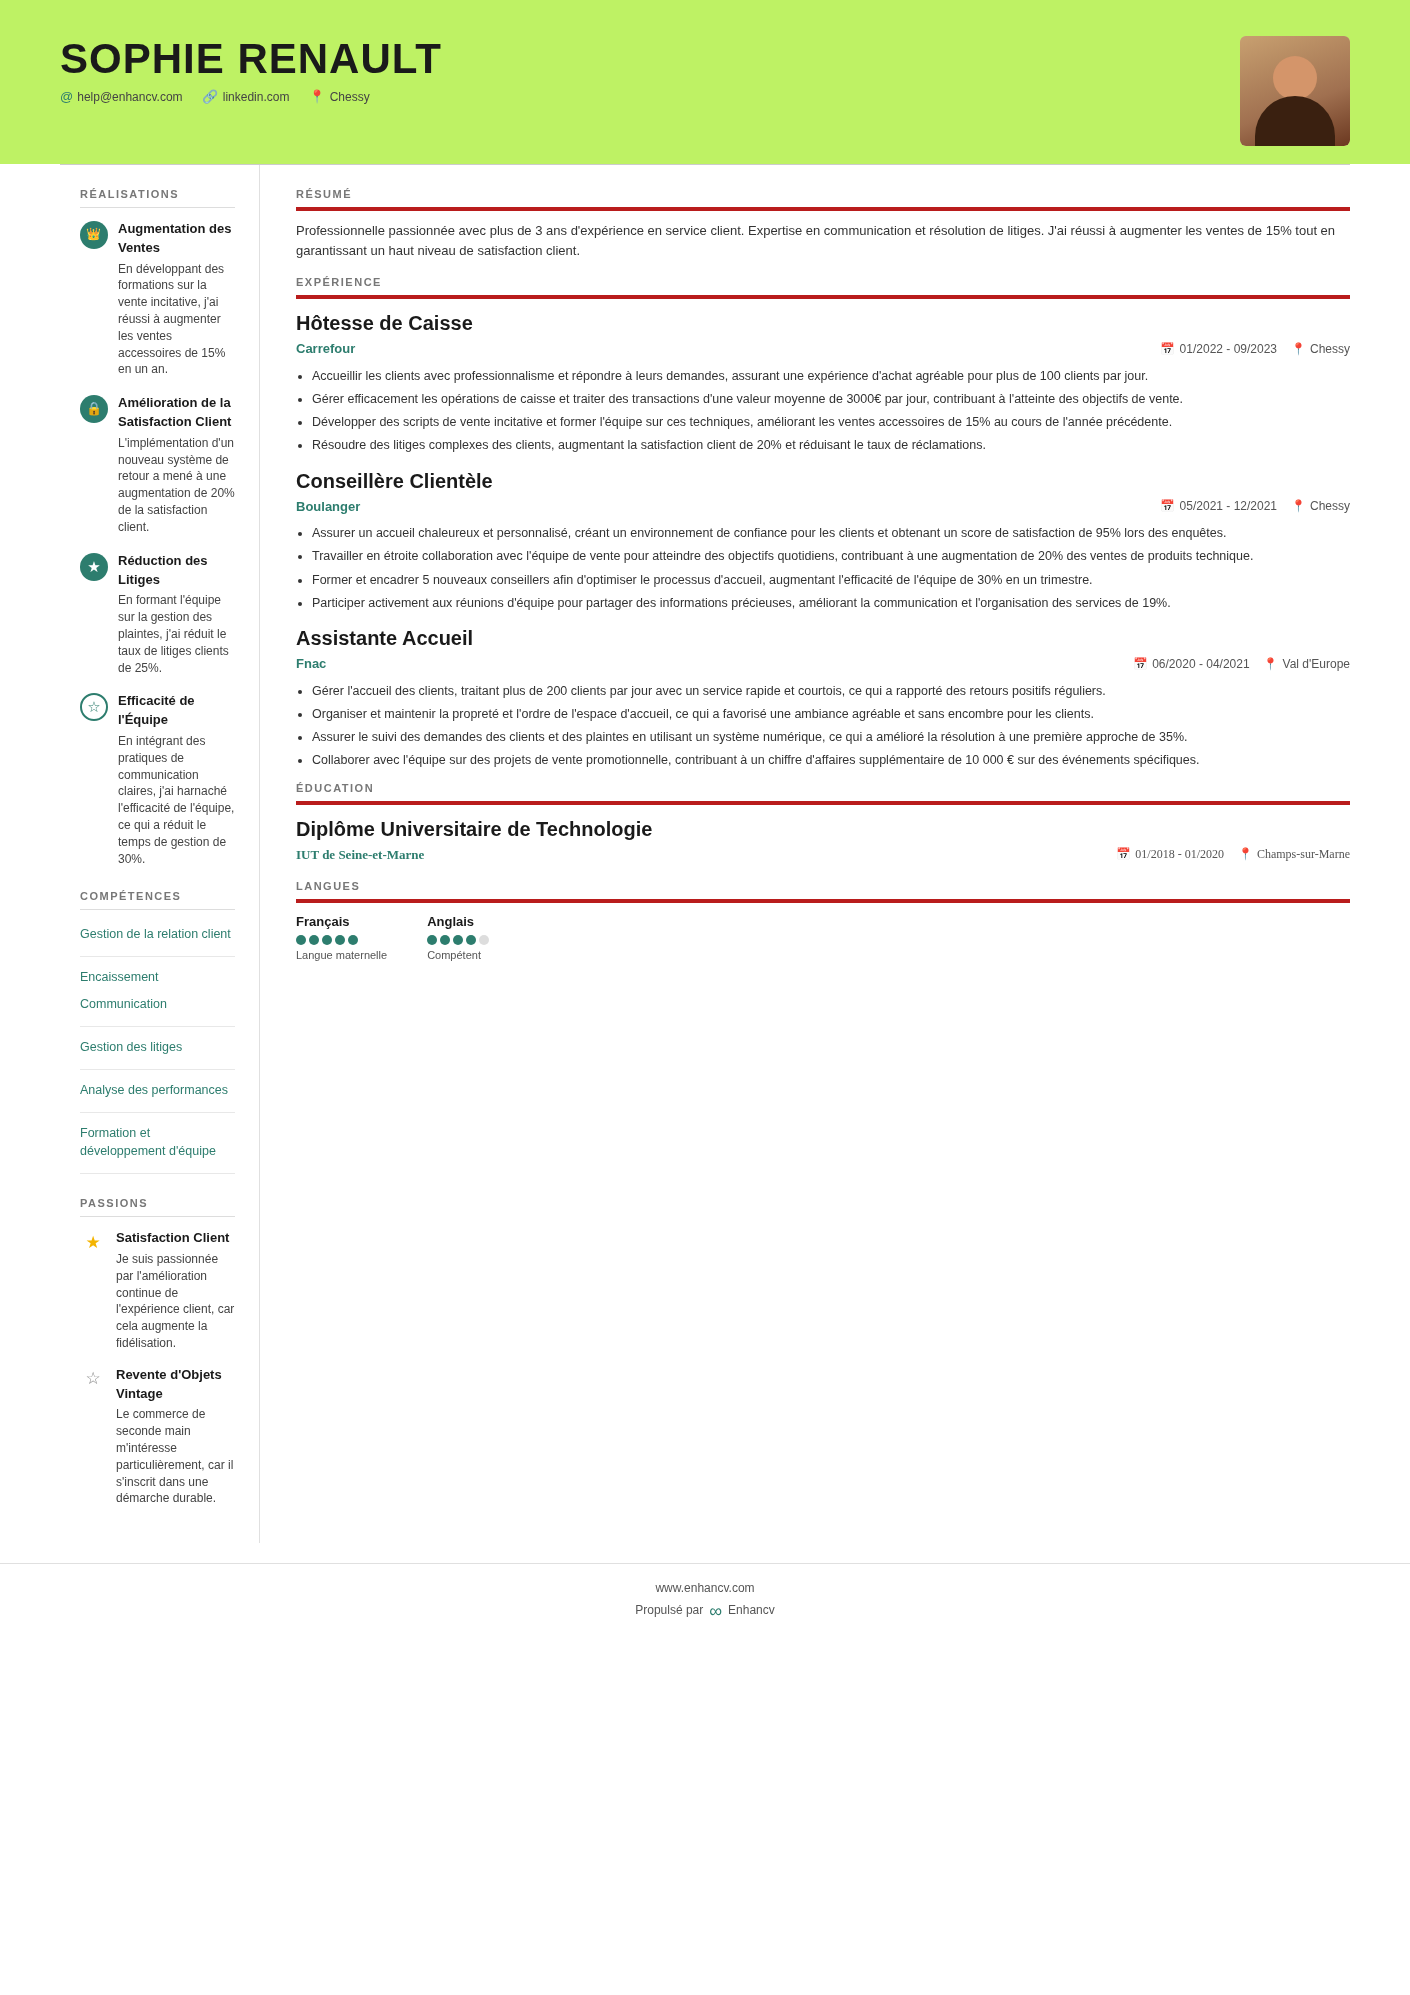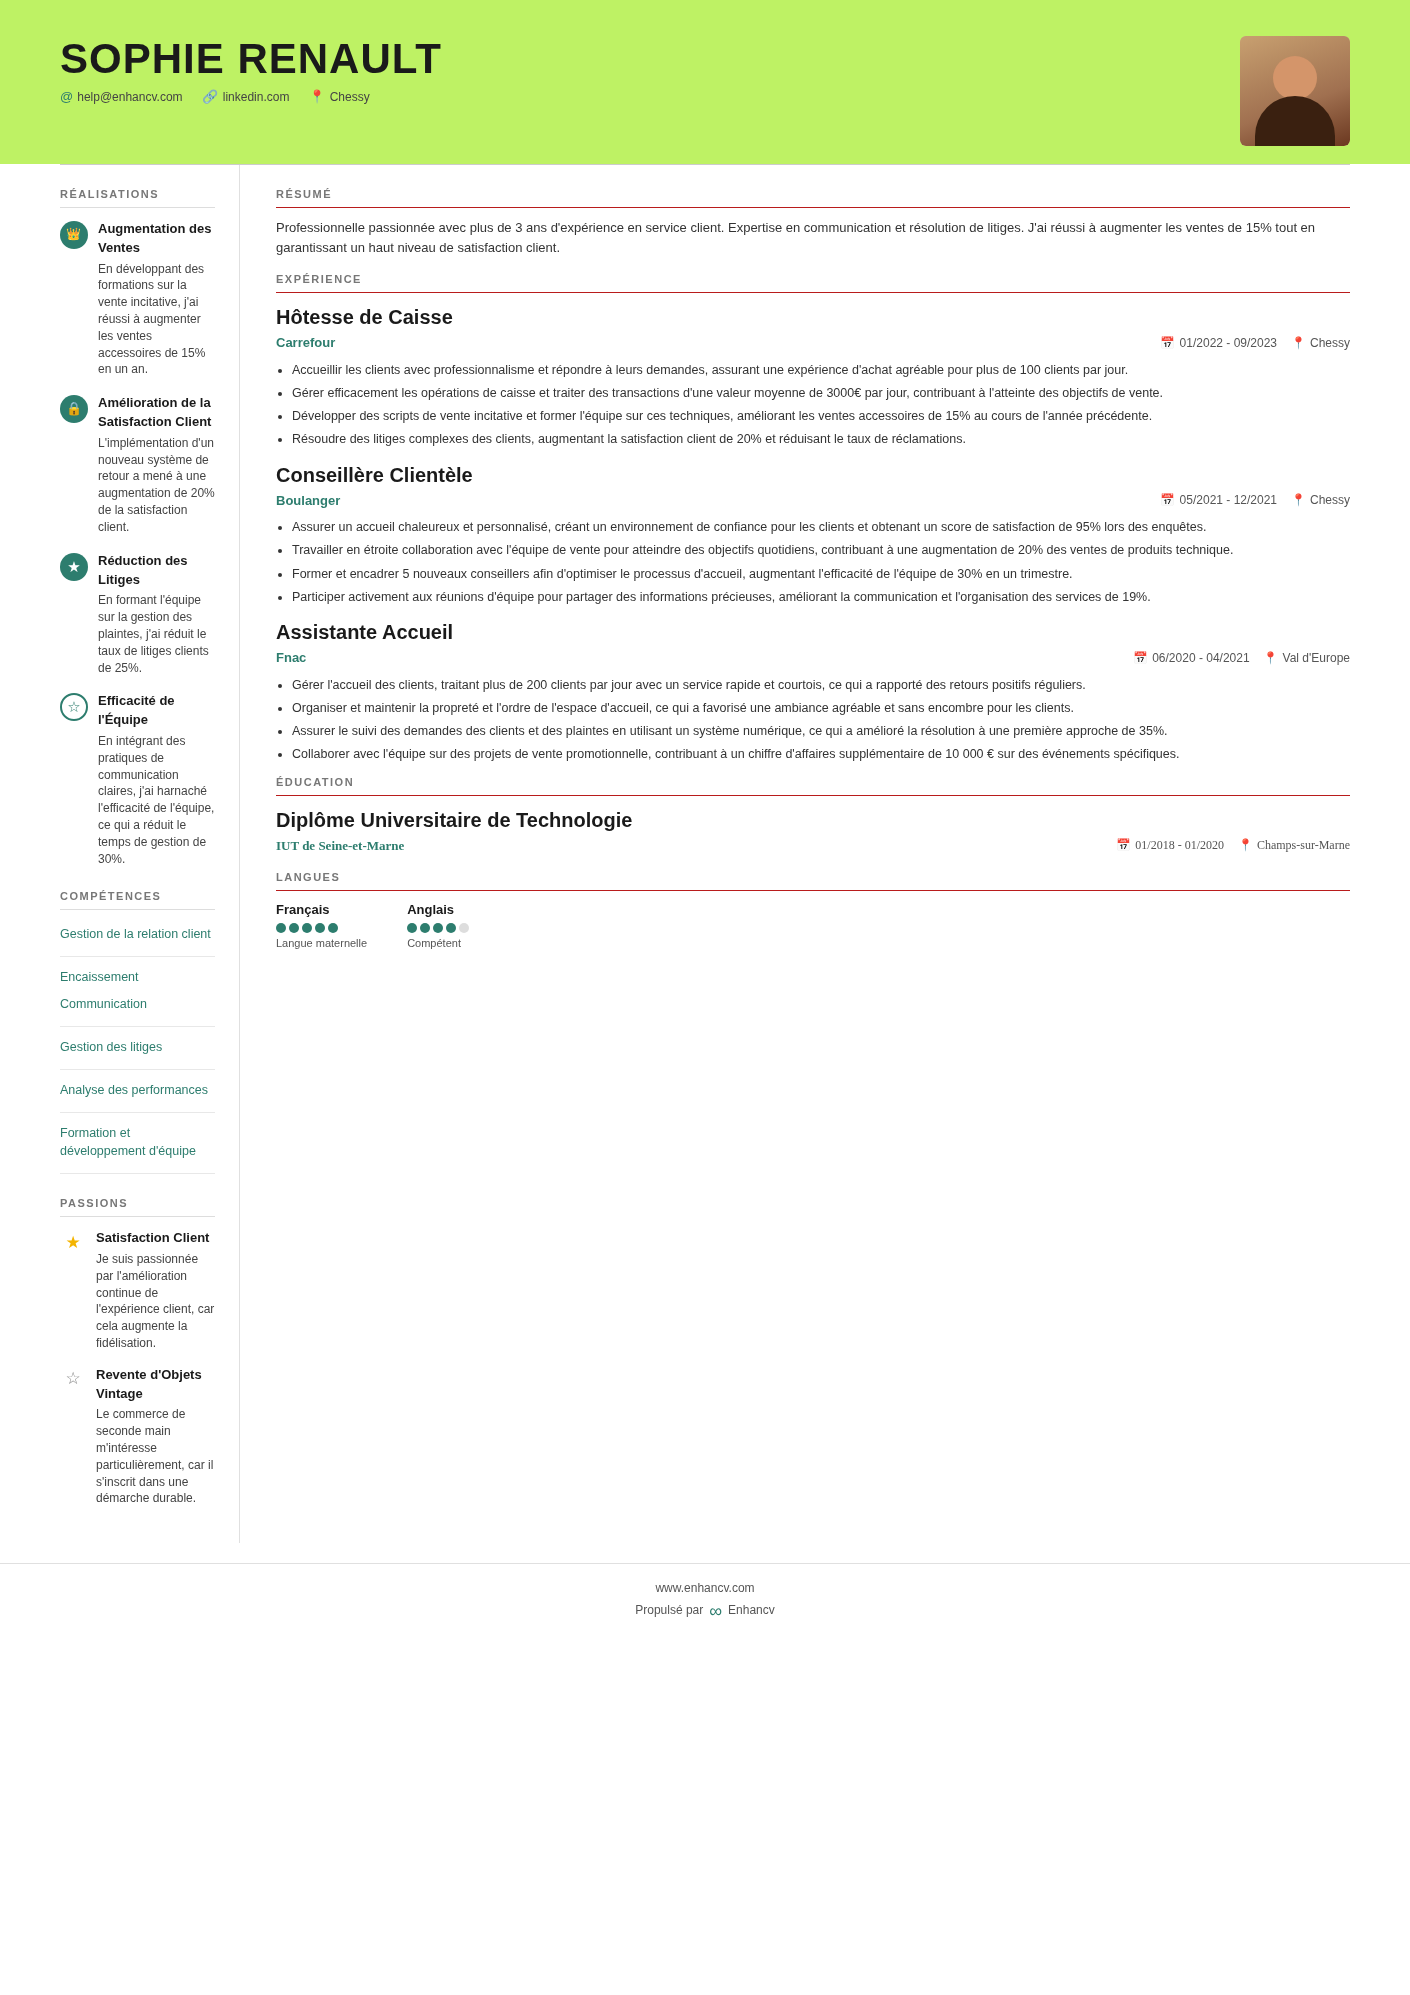--- a/index.html
+++ b/index.html
@@ -110,20 +110,21 @@
       display: flex;
       padding: 0;
     }
 
     
     .left-col {
       width: 240px;
       flex-shrink: 0;
       padding: 22px 24px 22px 60px;
       border-right: 1px solid #e0e0e0;
+      margin-left: 20px;
     }
 
     
     .right-col {
       flex: 1;
       padding: 22px 60px 22px 36px;
     }
 
     
     .section-title {
@@ -226,21 +227,21 @@
     }
 
     .right-section-title {
       font-size: 11px;
       font-weight: 700;
       letter-spacing: 1.5px;
       color: #777;
       text-transform: uppercase;
       margin-bottom: 10px;
       padding-bottom: 4px;
-      border-bottom: 1px solid #b91c1c;
+      border-bottom: 4px solid #b91c1c;
     }
 
     .job-title {
       font-size: 20px;
       font-weight: 700;
       color: #1a1a1a;
       margin-top: 10px;
       margin-bottom: 2px;
     }
     .job-meta {

